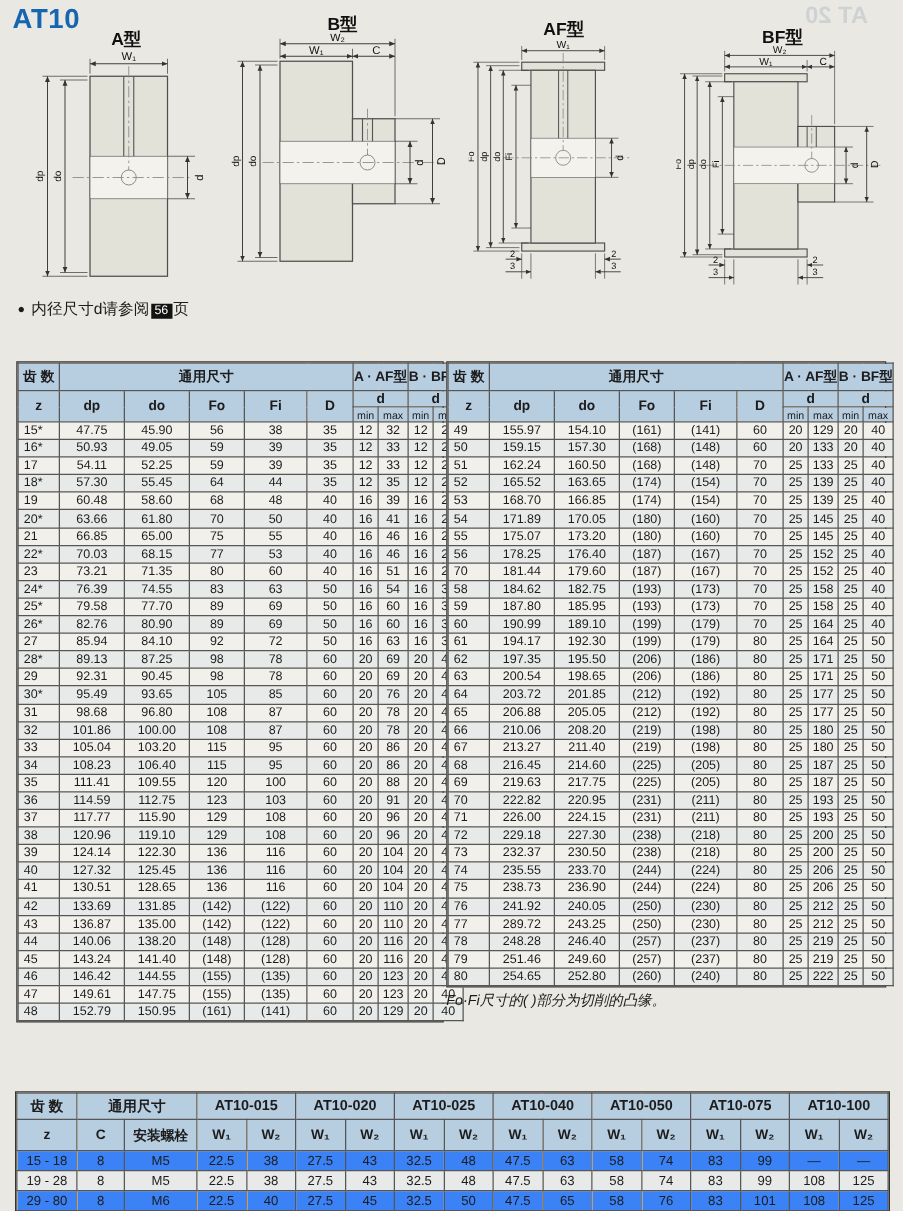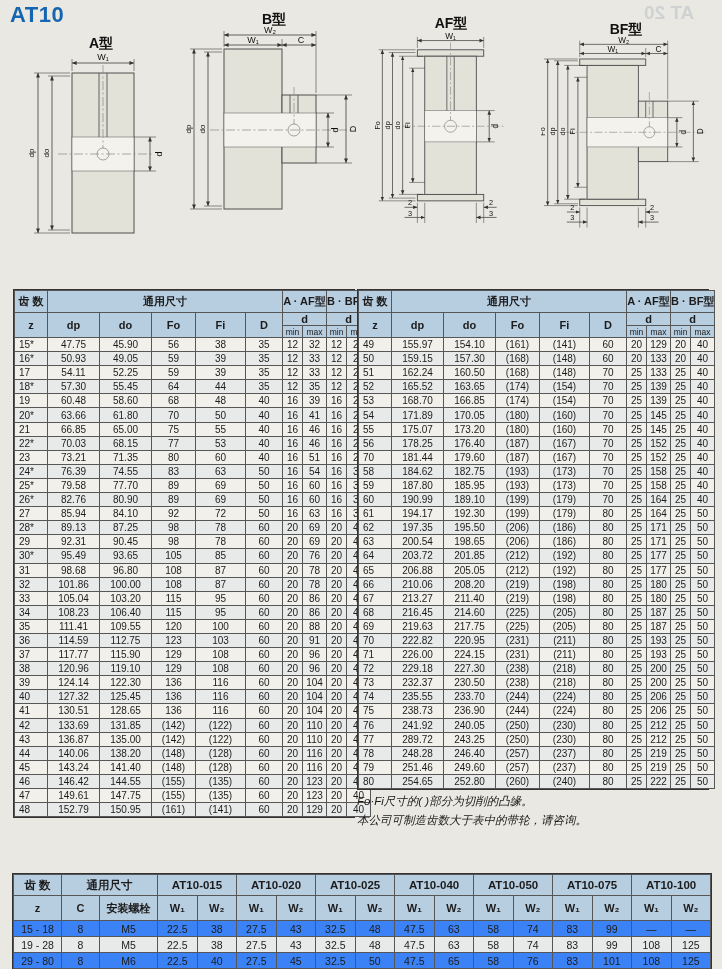--- a/index.html
+++ b/index.html
@@ -13,21 +13,21 @@
     position:absolute;top:2px;left:10px;
     font-size:22px;font-weight:bold;color:#1565b0;letter-spacing:.5px;
   }
   .ghost{
     position:absolute;top:2px;right:28px;font-size:19px;font-weight:bold;
     color:#aeb8c2;opacity:.45;transform:scaleX(-1);
   }
   
   .fig{position:absolute;text-align:center;}
   .fig-title{font-size:14px;font-weight:bold;height:15px;line-height:15px;color:#111;}
-  #fig-a{left:22px;top:36px;width:158px;}
+  #fig-a{left:22px;top:24px;width:158px;}
   #fig-b{left:182px;top:12px;width:184px;}
   #fig-af{left:372px;top:16px;width:158px;}
   #fig-bf{left:540px;top:22px;width:172px;}
   svg .pb{fill:#e2e2d9;stroke:#4f4f4f;stroke-width:1;}
   svg .bb{fill:#f4f2ec;stroke:#6a6a6a;stroke-width:.6;}
   svg .ext{stroke:#333;stroke-width:.55;}
   svg .dim{stroke:#333;stroke-width:.75;}
   svg .cl{stroke:#8a8a8a;stroke-width:.7;stroke-dasharray:9 2.5 2 2.5;}
   svg .scr{stroke:#555;stroke-width:.9;}
   svg text{font-size:9px;fill:#101010;font-family:"Liberation Sans","DejaVu Sans",sans-serif;}
@@ -253,20 +253,23 @@
       <line class="dim" x1="28" y1="202" x2="50" y2="202" marker-end="url(#arw)"></line>
       <text class="sm" x="34" y="200" text-anchor="middle">3</text>
       <line class="dim" x1="128" y1="191" x2="114" y2="191" marker-end="url(#arw)"></line>
       <text class="sm" x="121" y="189" text-anchor="middle">2</text>
       <line class="dim" x1="128" y1="202" x2="106" y2="202" marker-end="url(#arw)"></line>
       <text class="sm" x="121" y="200" text-anchor="middle">3</text>
     </svg>
   </div>
 
   <div id="notes">
+    <div class="note-line">
+      <span class="bullet">●</span><span>内径尺寸d请参阅</span><span class="badge">56</span><span>页</span>
+    </div>
   </div>
 
   <div class="twrap" id="left-wrap">
     <table class="spec" id="left-spec">
         <colgroup>
           <col style="width: 33px;">
           <col style="width: 52px;">
           <col style="width: 52px;">
           <col style="width: 44px;">
           <col style="width: 50px;">
@@ -1134,21 +1137,20 @@
               <td>80</td>
               <td>25</td>
               <td>222</td>
               <td>25</td>
               <td>50</td>
             </tr>
           </tbody>
         </table>
     </div>
     <div class="footnote">Fo·Fi尺寸的( )部分为切削的凸缘。</div>
-    <div class="footnote">本公司可制造齿数大于表中的带轮，请咨询。</div>
   </div>
 
   <div class="twrap" id="bottom-wrap">
     <table class="bt" id="bottom-table">
         <colgroup>
           <col style="width: 48px;">
           <col style="width: 38px;">
           <col style="width: 58px;">
           <col style="width: 39.5px;">
           <col style="width: 39.5px;">

